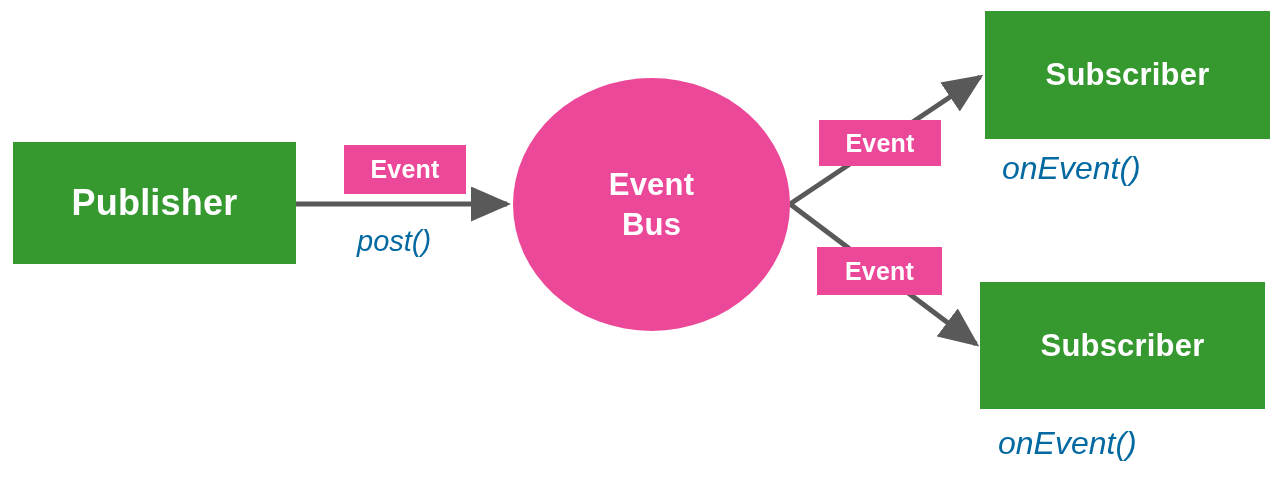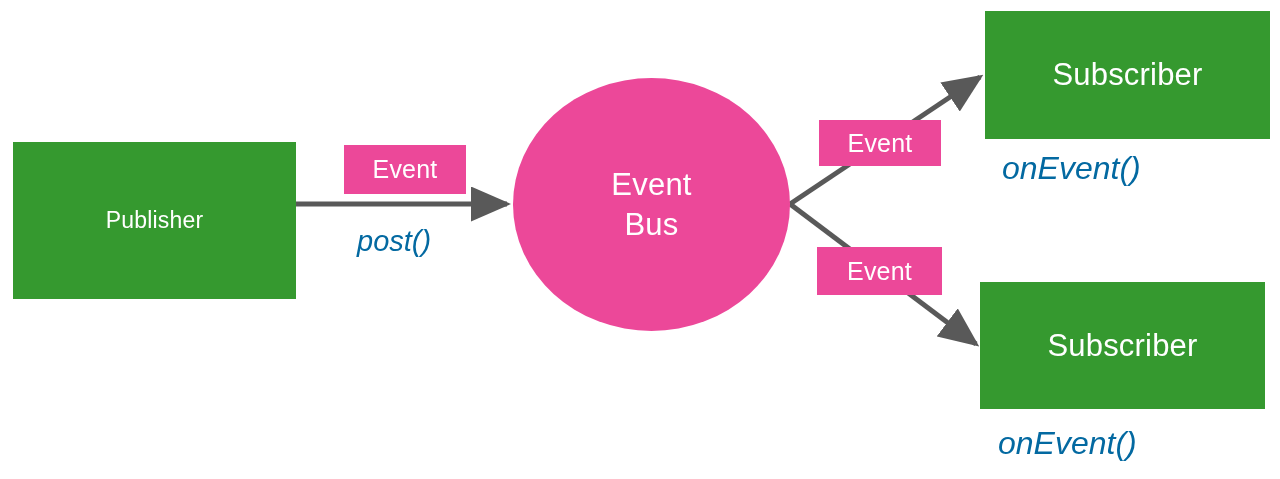--- a/index.html
+++ b/index.html
@@ -25,21 +25,21 @@
     width: 1280px;
     height: 479px;
   }
   .node {
     position: absolute;
     box-sizing: border-box;
     display: flex;
     align-items: center;
     justify-content: center;
     color: #ffffff;
-    font-weight: 400;
+    font-weight: 700;
     line-height: 1.15;
     text-align: center;
     letter-spacing: 0.2px;
   }
   .box-light {
     background: #35992F;
   }
   .tag-dark {
     background: #ec4899;
   }
@@ -50,22 +50,22 @@
   .plain-label {
     position: absolute;
     color: #0369a1;
     white-space: nowrap;
     font-style: italic;
   }
   #publisher {
     left: 13px;
     top: 142px;
     width: 283px;
-    height: 157px;
-    font-size: 23px;
+    height: 122px;
+    font-size: 36px;
     justify-content: center;
   }
   #event-bus {
     left: 513px;
     top: 78px;
     width: 277px;
     height: 253px;
     font-size: 31px;
   }
   #event-bus .line2 { margin-top: 4px; }

